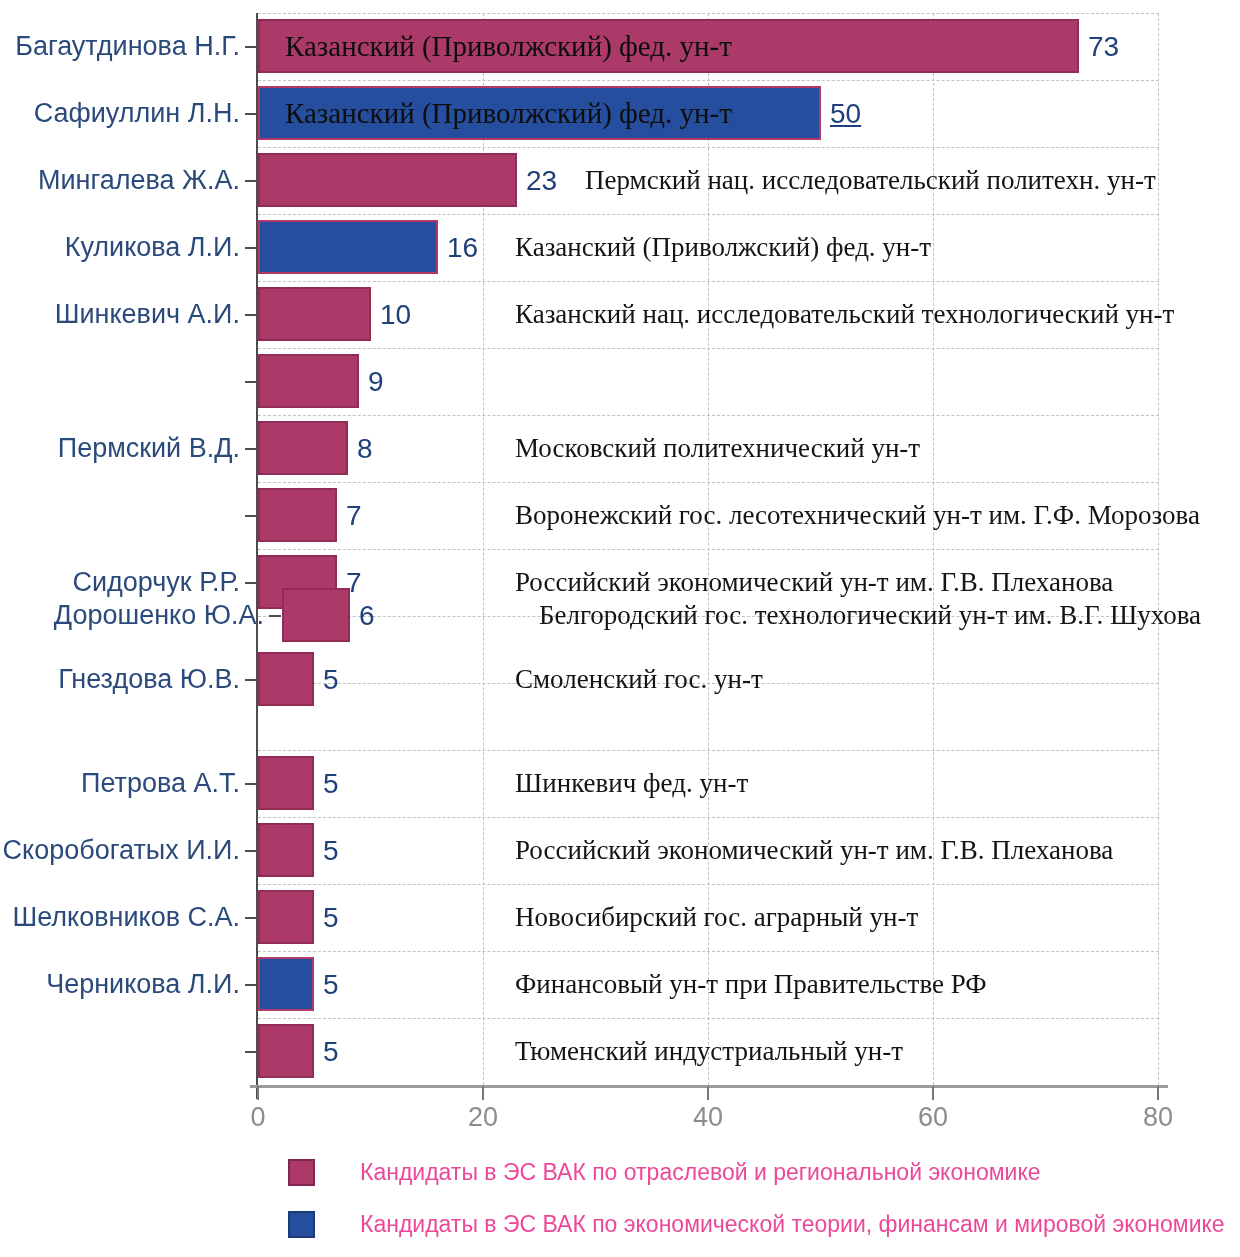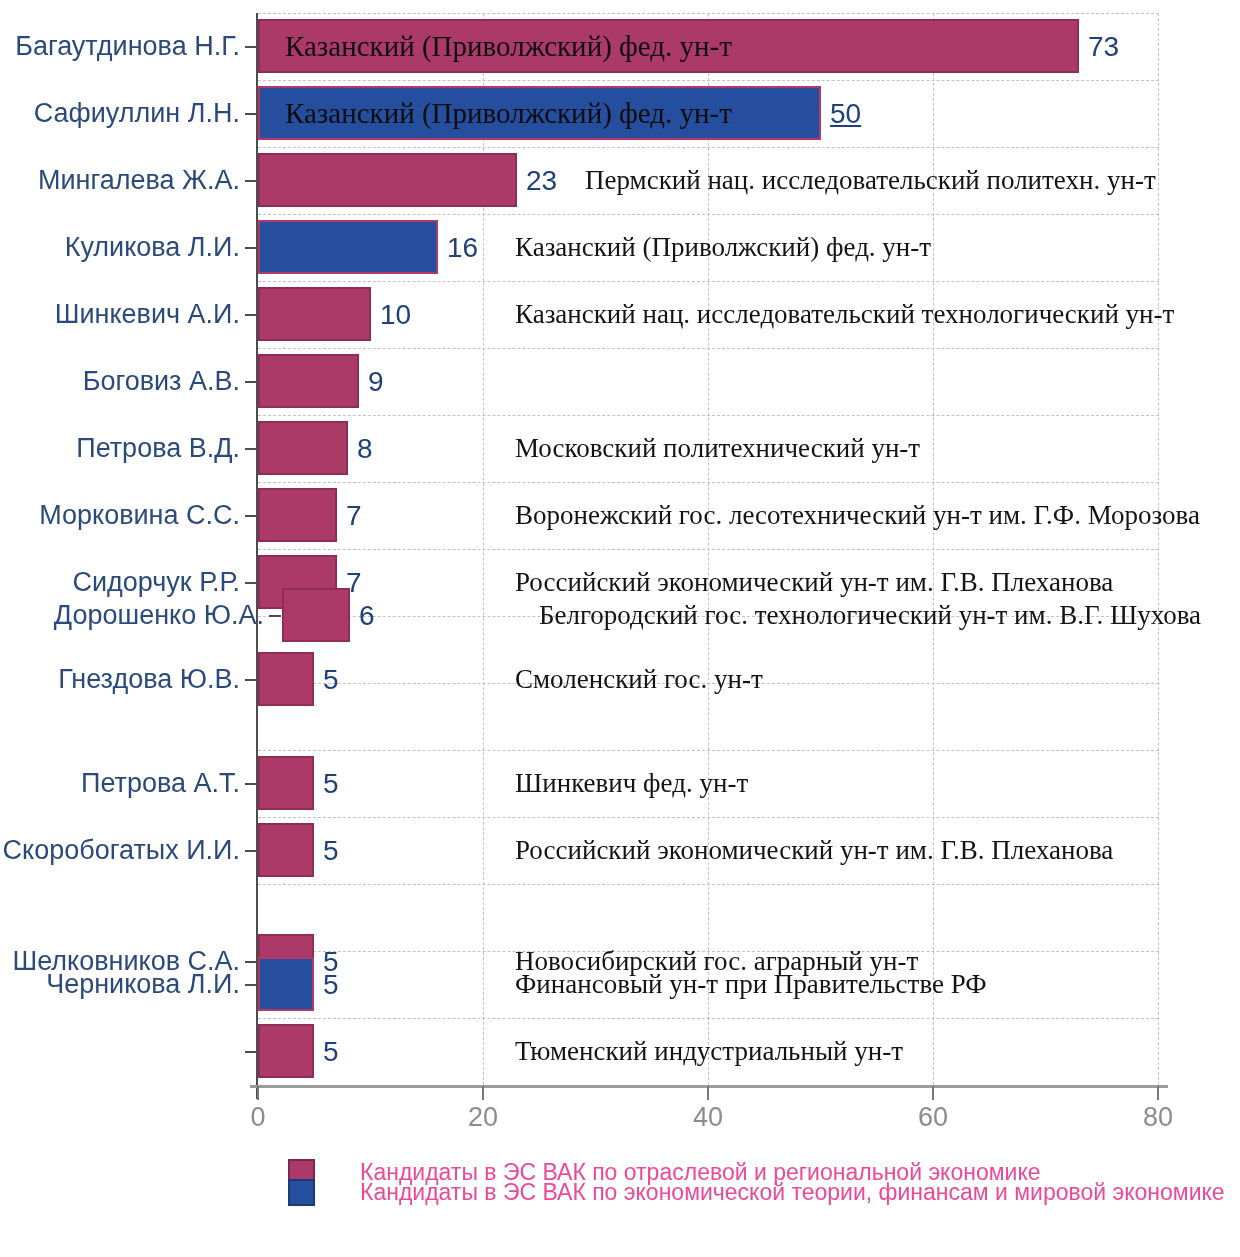--- a/index.html
+++ b/index.html
@@ -94,34 +94,32 @@
         <div class="univ-label" style="left: 515px;">Казанский (Приволжский) фед. ун-т</div>
       </div>
       <div class="row" style="top: 281px;">
         <div class="cat-label">Шинкевич А.И.</div>
         <div class="y-tick" style="left: 245px; top: 33px;"></div>
         <div class="bar pink" style="width: 113px;"></div>
         <div class="value-label" style="left: 380px;">10</div>
         <div class="univ-label" style="left: 515px;">Казанский нац. исследовательский технологический ун-т</div>
       </div>
       <div class="row" style="top: 348px;">
-        <div class="cat-label">Боговиз А.В.</div>
         <div class="y-tick" style="left: 245px; top: 33px;"></div>
         <div class="bar pink" style="width: 101px;"></div>
         <div class="value-label" style="left: 368px;">9</div>
       </div>
       <div class="row" style="top: 415px;">
-        <div class="cat-label">Петрова В.Д.</div>
+        <div class="cat-label">Пермский В.Д.</div>
         <div class="y-tick" style="left: 245px; top: 33px;"></div>
         <div class="bar pink" style="width: 90px;"></div>
         <div class="value-label" style="left: 357px;">8</div>
         <div class="univ-label" style="left: 515px;">Московский политехнический ун-т</div>
       </div>
       <div class="row" style="top: 482px;">
-        <div class="cat-label">Морковина С.С.</div>
         <div class="y-tick" style="left: 245px; top: 33px;"></div>
         <div class="bar pink" style="width: 79px;"></div>
         <div class="value-label" style="left: 346px;">7</div>
         <div class="univ-label" style="left: 515px;">Воронежский гос. лесотехнический ун-т им. Г.Ф. Морозова</div>
       </div>
       <div class="row" style="top: 549px;">
         <div class="cat-label">Сидорчук Р.Р.</div>
         <div class="y-tick" style="left: 245px; top: 33px;"></div>
         <div class="bar pink" style="width: 79px;"></div>
         <div class="value-label" style="left: 346px;">7</div>
@@ -148,21 +146,21 @@
         <div class="value-label" style="left: 323px;">5</div>
         <div class="univ-label" style="left: 515px;">Шинкевич фед. ун-т</div>
       </div>
       <div class="row" style="top: 817px;">
         <div class="cat-label">Скоробогатых И.И.</div>
         <div class="y-tick" style="left: 245px; top: 33px;"></div>
         <div class="bar pink" style="width: 56px;"></div>
         <div class="value-label" style="left: 323px;">5</div>
         <div class="univ-label" style="left: 515px;">Российский экономический ун-т им. Г.В. Плеханова</div>
       </div>
-      <div class="row" style="top: 928px;">
+      <div class="row" style="top: 884px;">
         <div class="cat-label">Шелковников С.А.</div>
         <div class="y-tick" style="left: 245px; top: 33px;"></div>
         <div class="bar pink" style="width: 56px;"></div>
         <div class="value-label" style="left: 323px;">5</div>
         <div class="univ-label" style="left: 515px;">Новосибирский гос. аграрный ун-т</div>
       </div>
       <div class="row" style="top: 951px;">
         <div class="cat-label">Черникова Л.И.</div>
         <div class="y-tick" style="left: 245px; top: 33px;"></div>
         <div class="bar blue" style="width: 56px;"></div>
@@ -188,18 +186,18 @@
       <div class="x-tick" style="left: 932px;"></div>
       <div class="x-tick-label" style="left: 893px;">60</div>
       <div class="x-tick" style="left: 1157px;"></div>
       <div class="x-tick-label" style="left: 1118px;">80</div>
     </div>
   <div id="legend-layer">
       <div class="legend-item" style="top: 1159px;">
         <div class="legend-swatch pink"></div>
         <div class="legend-label">Кандидаты в ЭС ВАК по отраслевой и региональной экономике</div>
       </div>
-      <div class="legend-item" style="top: 1179px;">
+      <div class="legend-item" style="top: 1211px;">
         <div class="legend-swatch blue"></div>
         <div class="legend-label">Кандидаты в ЭС ВАК по экономической теории, финансам и мировой экономике</div>
       </div>
     </div>
 </div>
 
 </body></html>

